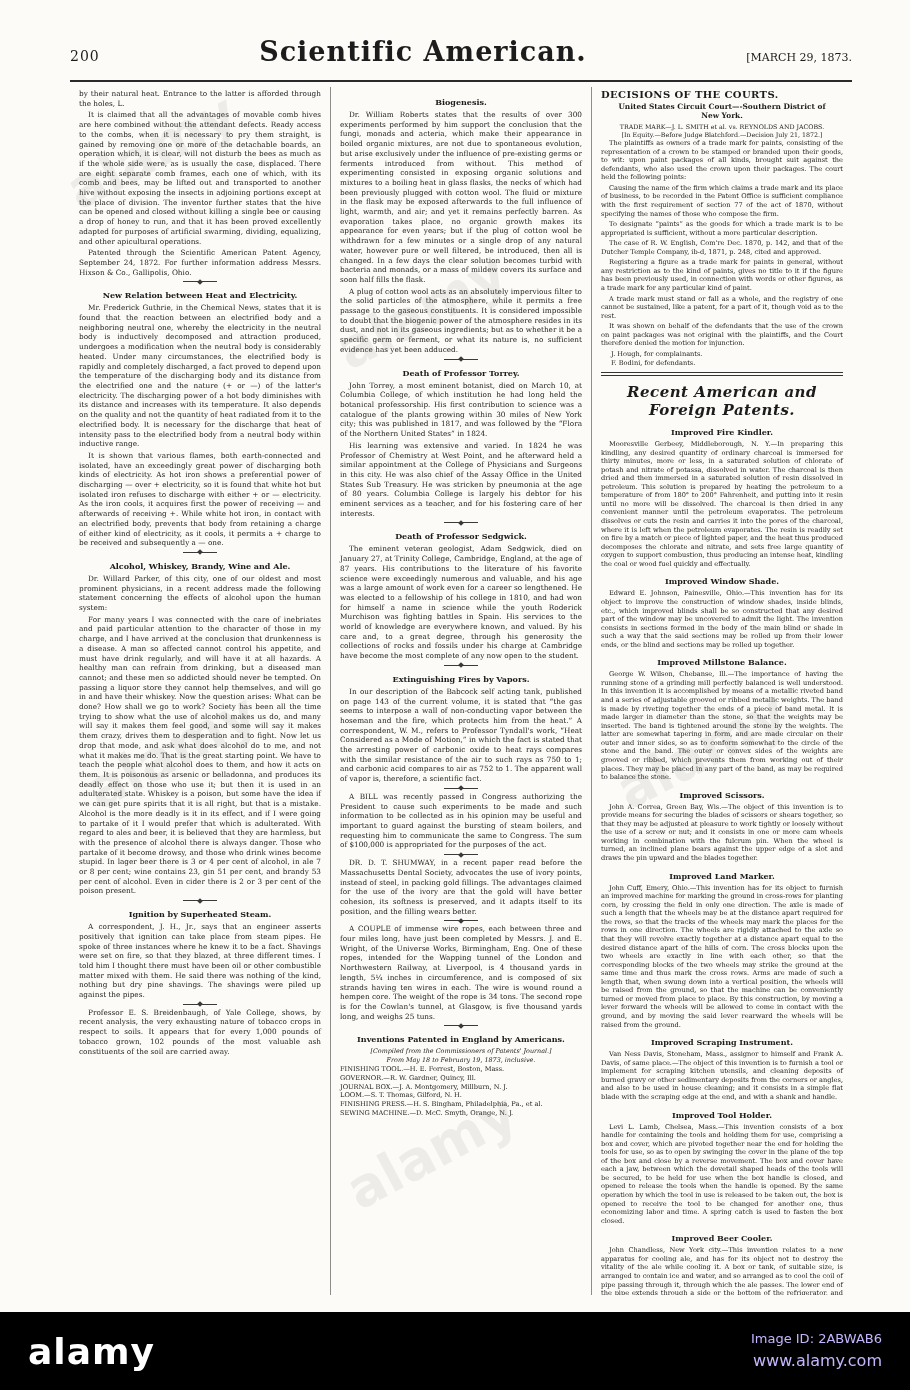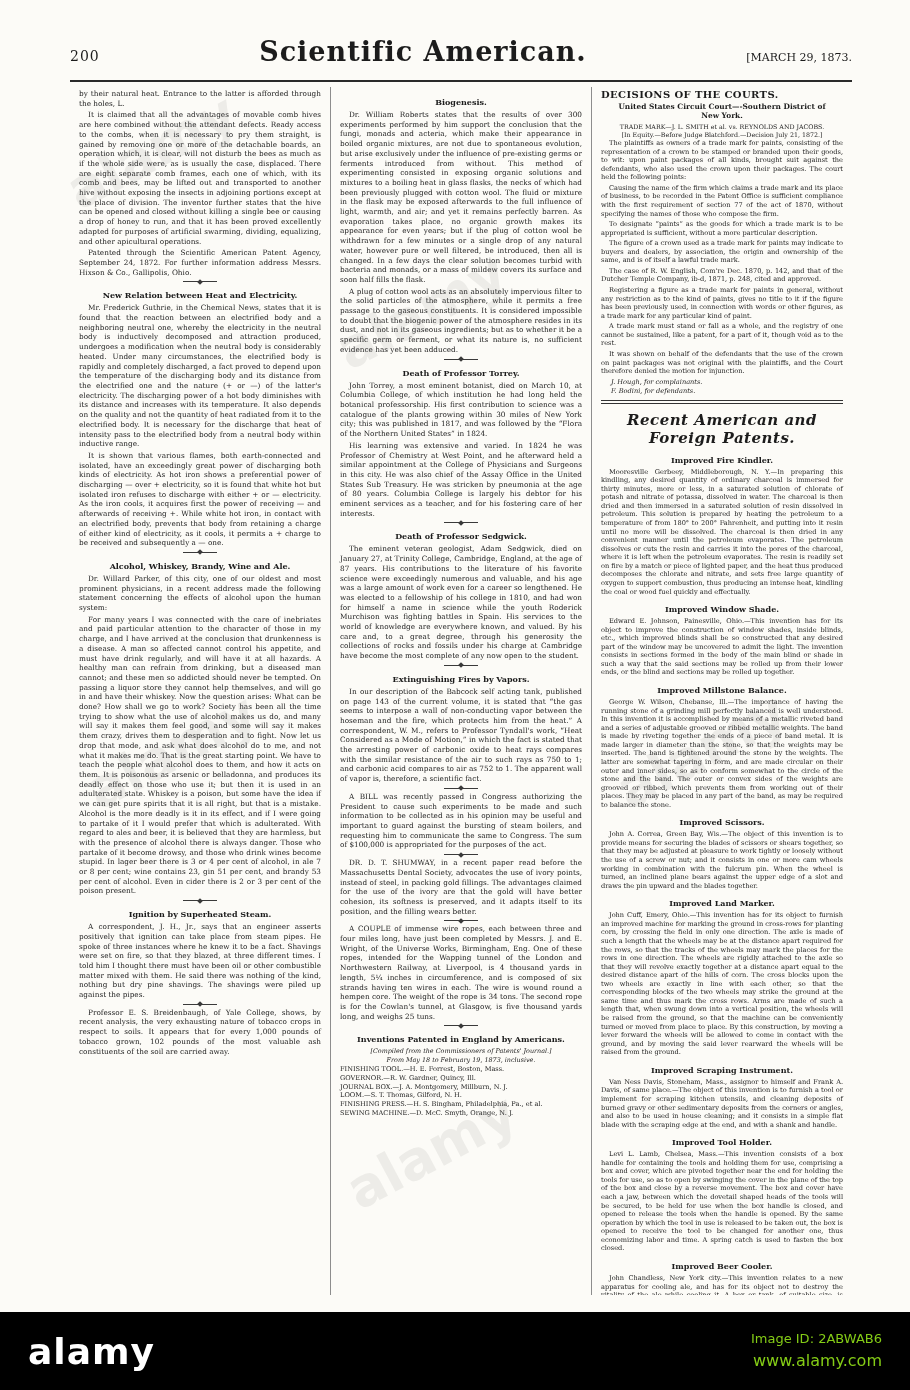--- a/index.html
+++ b/index.html
@@ -30,21 +30,21 @@
   .article-heading{font-size:8px;font-weight:bold;text-align:center;margin:8px 0 3px;}
   .bold-heading{font-size:10px;font-weight:bold;text-align:left;letter-spacing:.4px;margin:0 0 2px;}
   .bold-subheading{font-size:7.4px;font-weight:bold;text-align:center;margin:0 15px 3px;}
   .article-subheading{font-size:6.4px;font-style:italic;text-align:center;margin:1px 0;}
   .case-line{font-size:6.3px;text-align:center;margin:1px 0;}
   .blackletter-heading{
     font-size:15px;font-weight:bold;font-style:italic;text-align:center;
     margin:7px 0 6px;letter-spacing:.5px;
   }
   .list-item{font-size:6.6px;line-height:1.32;padding-left:10px;text-indent:-10px;text-align:left;}
-  .signature{font-size:6.6px;font-style:italic;margin:0 0 1px;text-indent:10px;text-align:left;}
+  .signature{font-size:6.6px;margin:0 0 1px;text-indent:10px;text-align:left;}
   .divider{width:34px;margin:4px auto 3px;border-top:1px solid #3a3a3a;height:0;position:relative;}
   .divider::after{
     content:"";position:absolute;left:50%;top:-2.5px;width:4px;height:4px;
     background:#3a3a3a;transform:translateX(-50%) rotate(45deg);
   }
   .section-rule{border-top:1px solid #333;border-bottom:1px solid #333;height:2px;margin:5px 0;}
 
   .wm{
     position:absolute;font-family:"DejaVu Sans", sans-serif;font-weight:bold;
     color:rgba(110,110,110,0.10);transform:rotate(-28deg);font-size:54px;
@@ -59,21 +59,21 @@
   .alamy-bar{
     position:absolute;bottom:0;left:0;width:910px;height:78px;background:#000;
     display:flex;justify-content:space-between;align-items:center;
     padding:0 28px;box-sizing:border-box;z-index:10;
   }
   .alamy-logo{
     color:#ffffff;font-size:36px;font-weight:bold;
     font-family:"DejaVu Sans", sans-serif;letter-spacing:1px;
   }
   .alamy-meta{
-    color:#84cc16;text-align:right;font-family:"DejaVu Sans", sans-serif;
+    color:#c4b5fd;text-align:right;font-family:"DejaVu Sans", sans-serif;
     font-size:13px;line-height:1.55;
   }
   .alamy-meta .url{font-size:16px;}
 </style>
 </head>
 <body>
 
 <div class="scan">
   <div class="wm wm1">alamy</div>
   <div class="wm wm2">alamy</div>
@@ -138,21 +138,20 @@
         <div class="list-item">SEWING MACHINE.—D. McC. Smyth, Orange, N. J.</div>
       </section>
     <section class="col">
         <div class="bold-heading">DECISIONS OF THE COURTS.</div>
         <div class="bold-subheading">United States Circuit Court—-Southern District of New York.</div>
         <div class="case-line">TRADE MARK—J. L. SMITH et al. vs. REYNOLDS AND JACOBS.</div>
         <div class="case-line">[In Equity.—Before Judge Blatchford.—Decision July 21, 1872.]</div>
         <p class="small-para">The plaintiffs as owners of a trade mark for paints, consisting of the representation of a crown to be stamped or branded upon their goods, to wit: upon paint packages of all kinds, brought suit against the defendants, who also used the crown upon their packages. The court held the following points:</p>
         <p class="small-para">Causing the name of the firm which claims a trade mark and its place of business, to be recorded in the Patent Office is sufficient compliance with the first requirement of section 77 of the act of 1870, without specifying the names of those who compose the firm.</p>
         <p class="small-para">To designate “paints” as the goods for which a trade mark is to be appropriated is sufficient, without a more particular description.</p>
-        <p class="small-para">The figure of a crown used as a trade mark for paints may indicate to buyers and dealers, by association, the origin and ownership of the same, and is of itself a lawful trade mark.</p>
         <p class="small-para">The case of R. W. English, Com're Dec. 1870, p. 142, and that of the Dutcher Temple Company, ib-d, 1871, p. 248, cited and approved.</p>
         <p class="small-para">Registering a figure as a trade mark for paints in general, without any restriction as to the kind of paints, gives no title to it if the figure has been previously used, in connection with words or other figures, as a trade mark for any particular kind of paint.</p>
         <p class="small-para">A trade mark must stand or fall as a whole, and the registry of one cannot be sustained, like a patent, for a part of it, though void as to the rest.</p>
         <p class="small-para">It was shown on behalf of the defendants that the use of the crown on paint packages was not original with the plaintiffs, and the Court therefore denied the motion for injunction.</p>
         <div class="signature">J. Hough, for complainants.</div>
         <div class="signature">F. Bodini, for defendants.</div>
         <div class="section-rule"></div>
         <div class="blackletter-heading">Recent American and Foreign Patents.</div>
         <div class="article-heading">Improved Fire Kindler.</div>
         <p class="small-para">Mooresville Gerbeey, Middleborough, N. Y.—In preparing this kindling, any desired quantity of ordinary charcoal is immersed for thirty minutes, more or less, in a saturated solution of chlorate of potash and nitrate of potassa, dissolved in water. The charcoal is then dried and then immersed in a saturated solution of resin dissolved in petroleum. This solution is prepared by heating the petroleum to a temperature of from 180° to 200° Fahrenheit, and putting into it resin until no more will be dissolved. The charcoal is then dried in any convenient manner until the petroleum evaporates. The petroleum dissolves or cuts the resin and carries it into the pores of the charcoal, where it is left when the petroleum evaporates. The resin is readily set on fire by a match or piece of lighted paper, and the heat thus produced decomposes the chlorate and nitrate, and sets free large quantity of oxygen to support combustion, thus producing an intense heat, kindling the coal or wood fuel quickly and effectually.</p>

